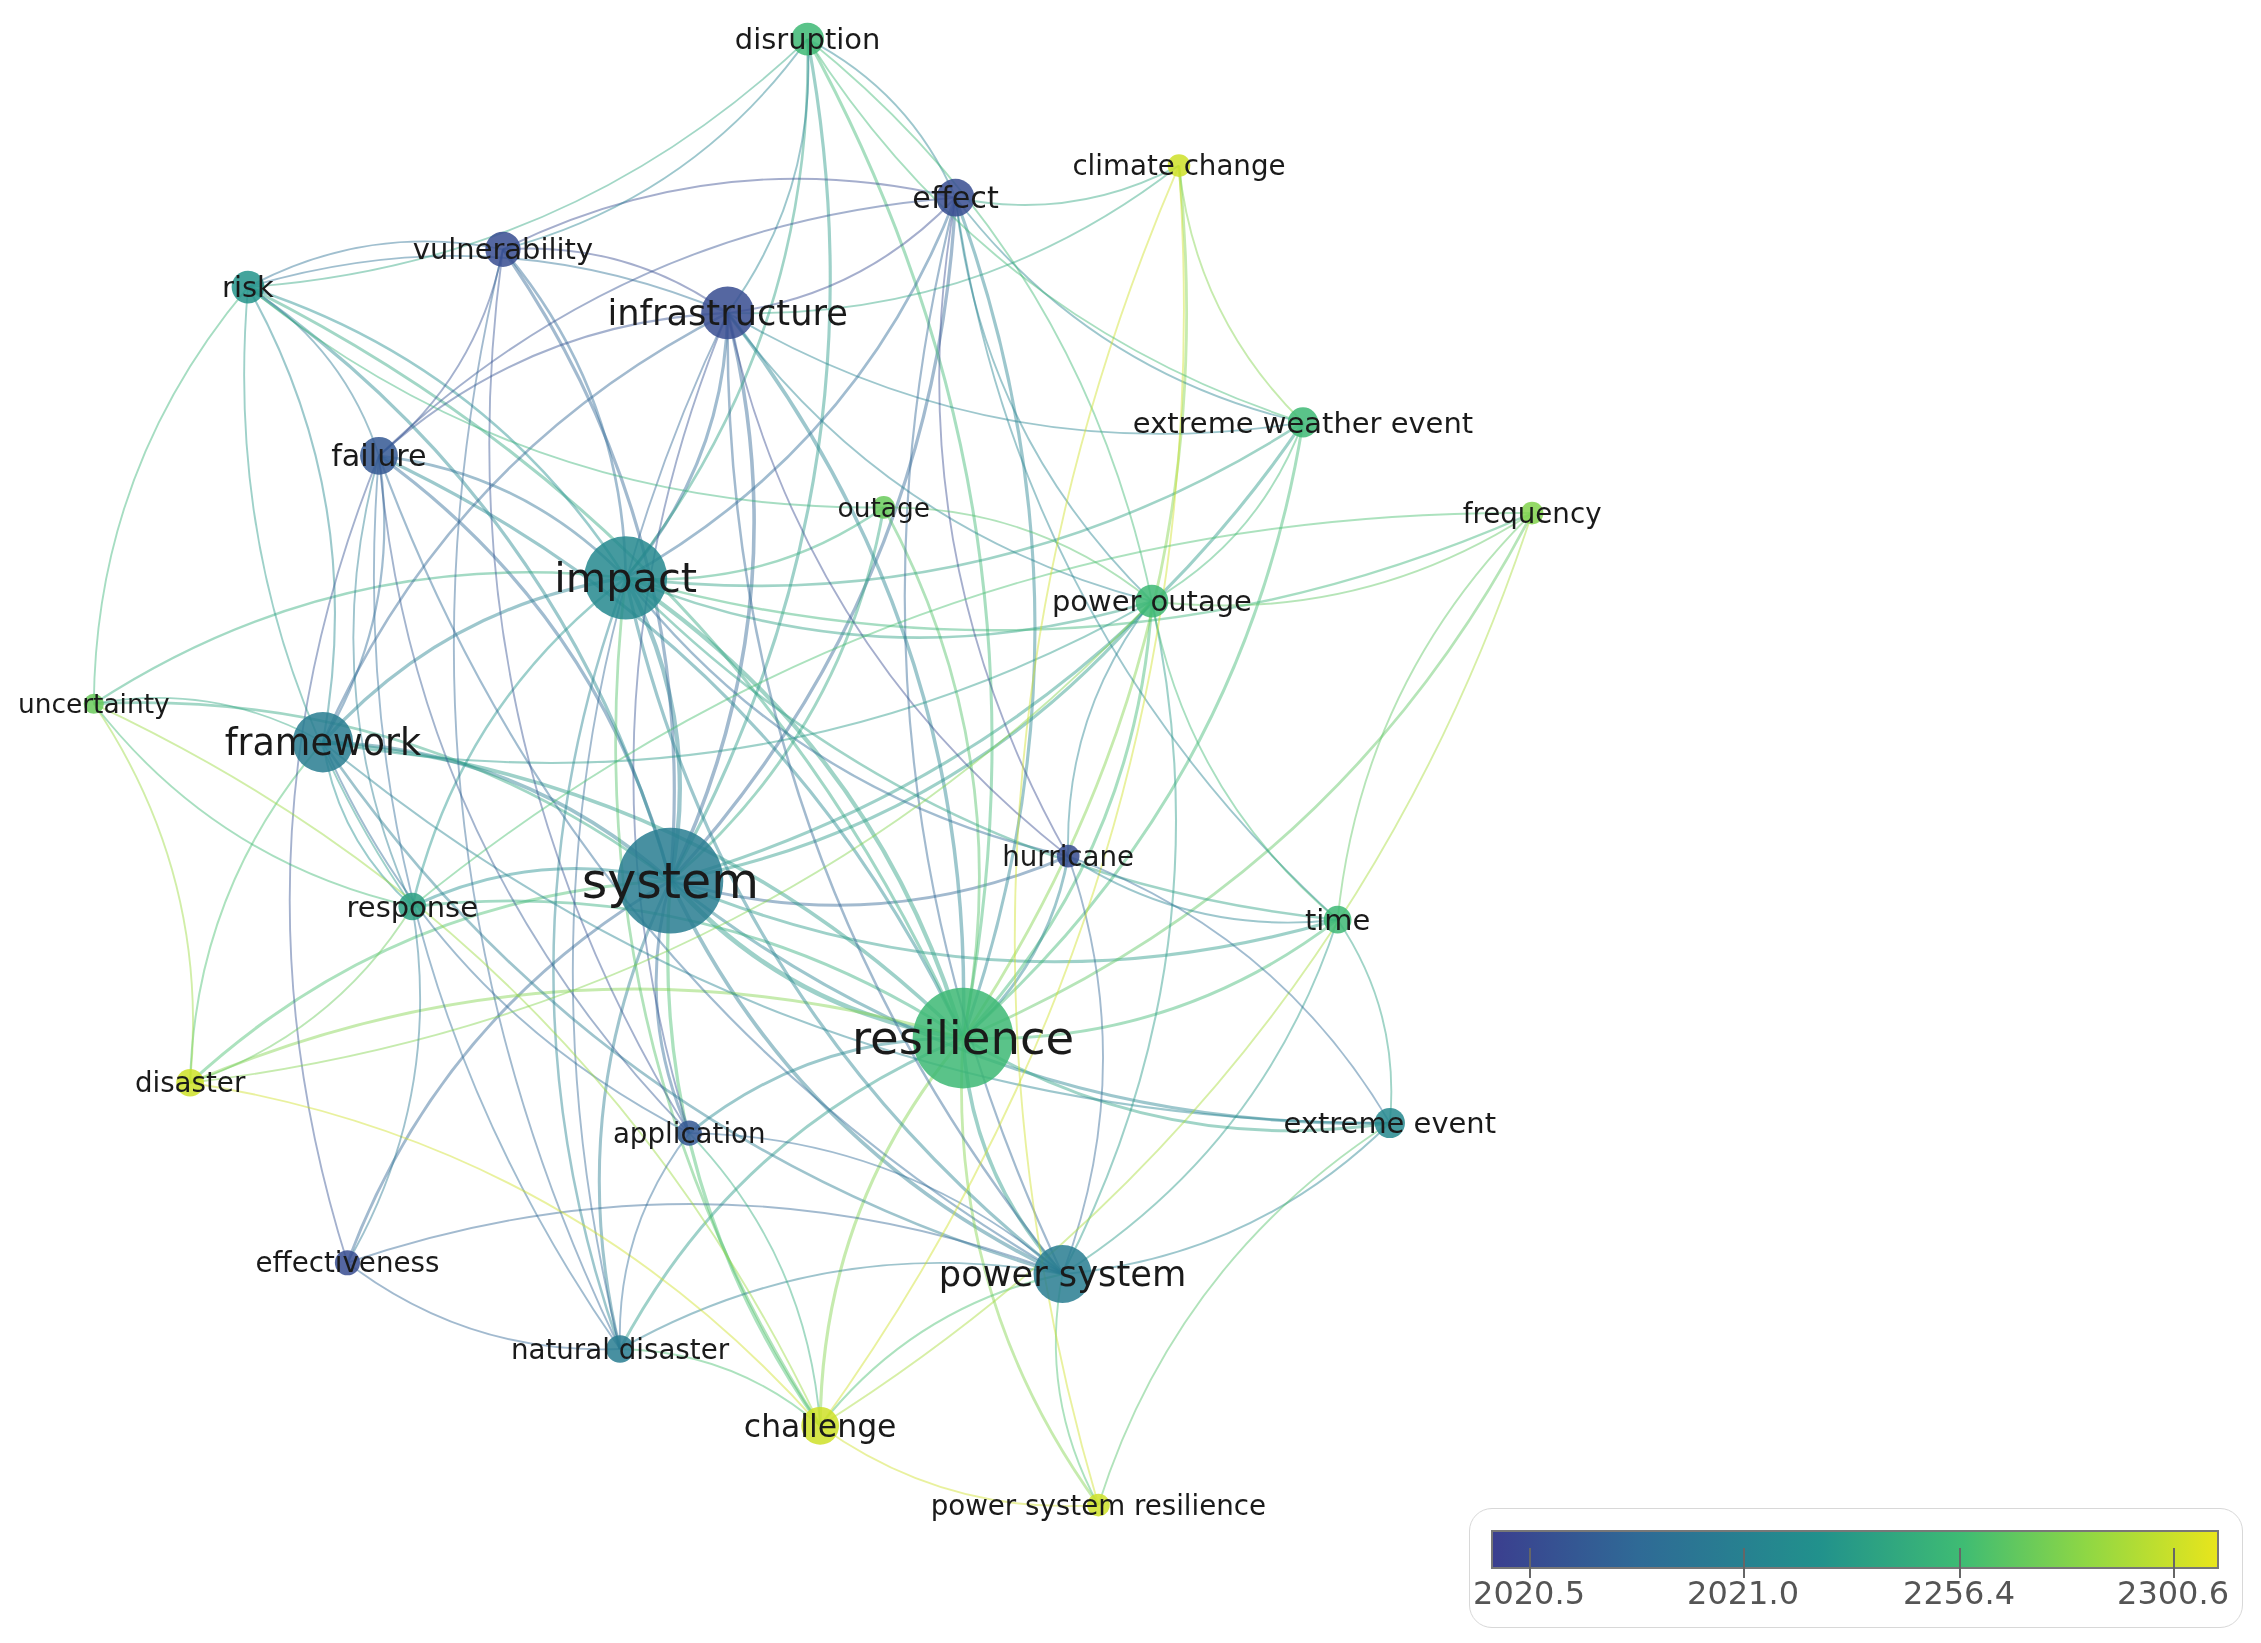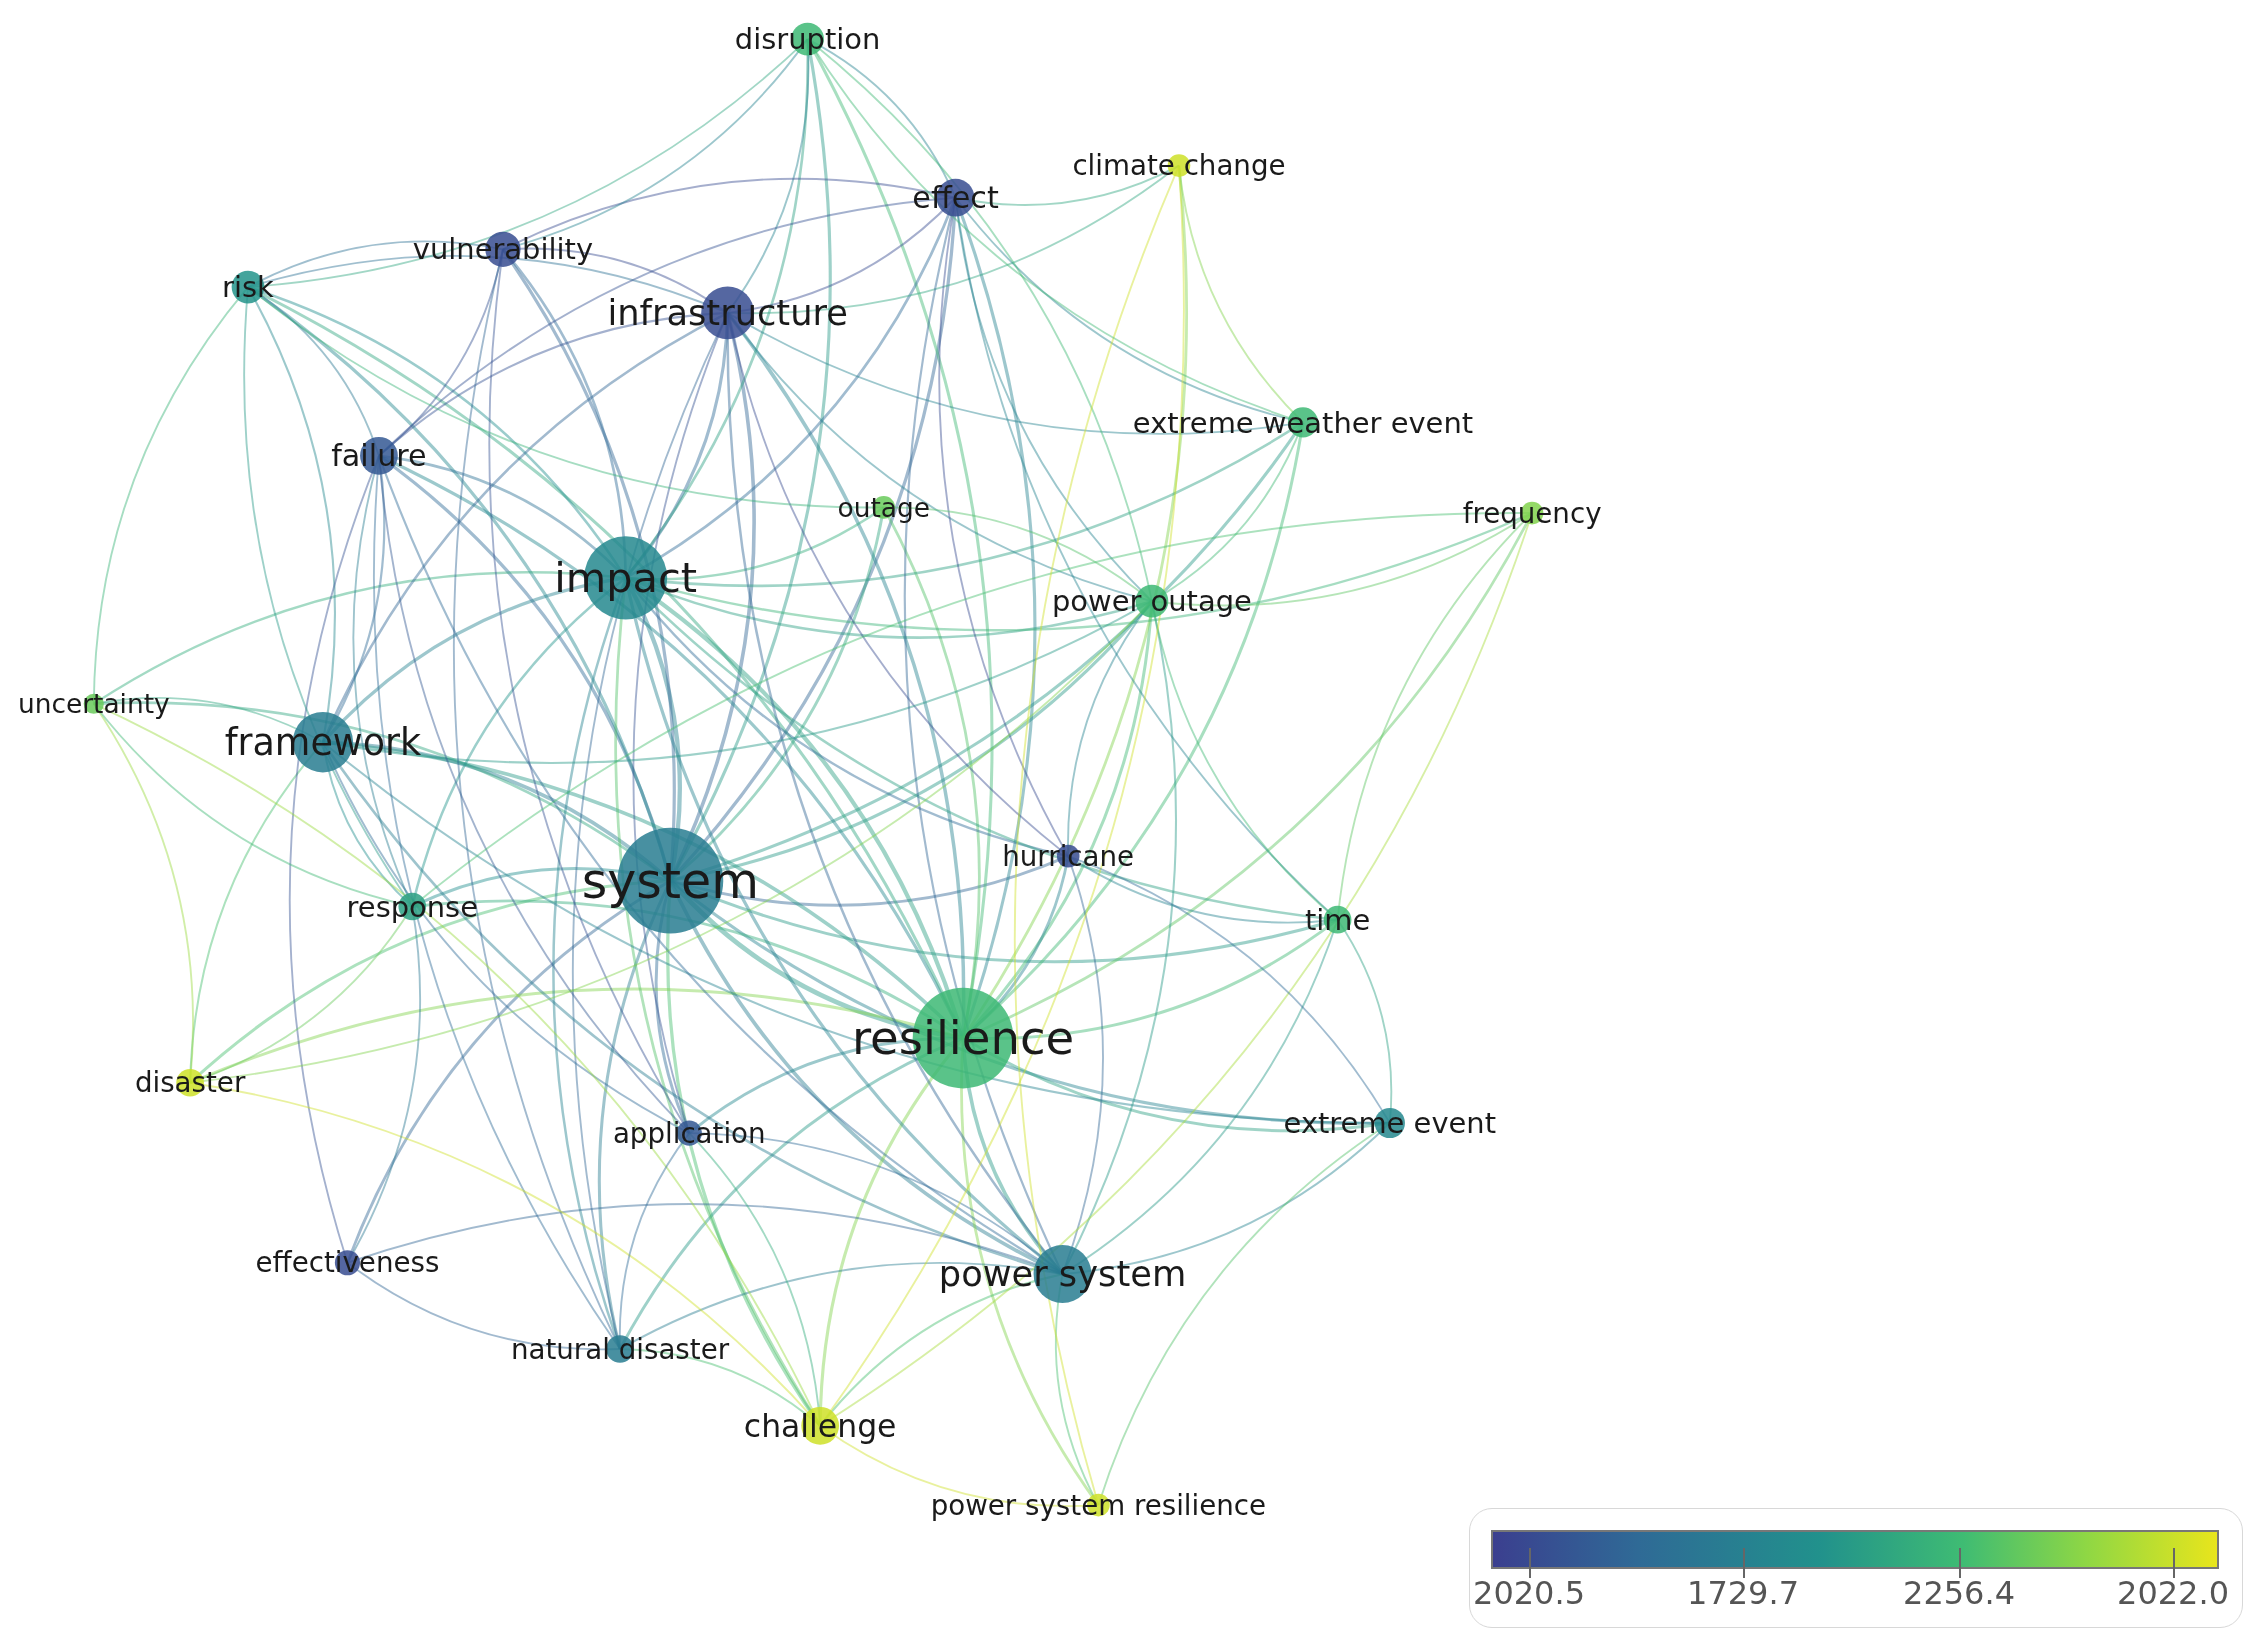--- a/index.html
+++ b/index.html
@@ -228,17 +228,17 @@
     </g>
 </svg>
 
 <div class="legend-box">
   <div class="legend-bar"></div>
   <div class="tick" style="left:59px"></div>
   <div class="tick" style="left:273px"></div>
   <div class="tick" style="left:489px"></div>
   <div class="tick" style="left:703px"></div>
   <div class="tick-label" style="left:59px">2020.5</div>
-  <div class="tick-label" style="left:273px">1729.7</div>
+  <div class="tick-label" style="left:273px">2021.0</div>
   <div class="tick-label" style="left:489px">2256.4</div>
-  <div class="tick-label" style="left:703px">2022.0</div>
+  <div class="tick-label" style="left:703px">2300.6</div>
 </div>
 
 
 </body></html>

